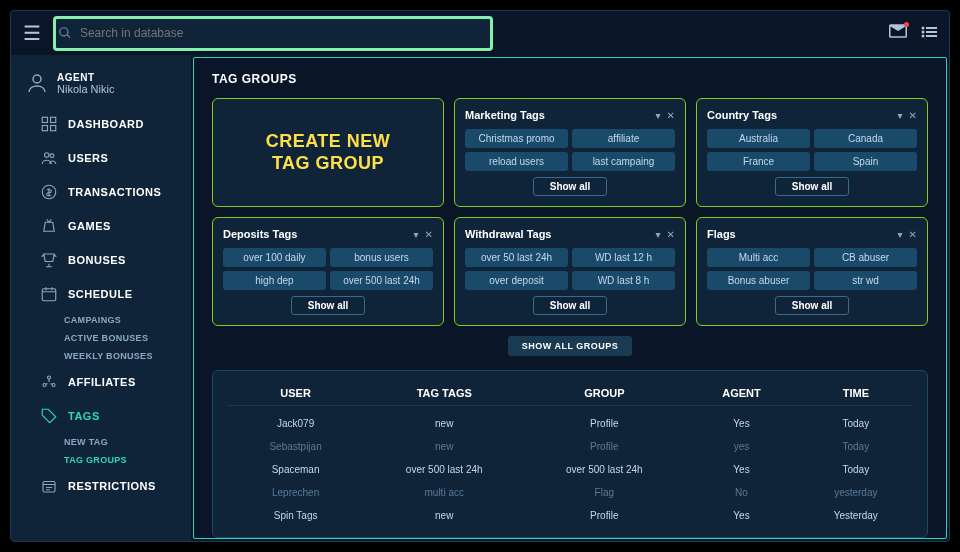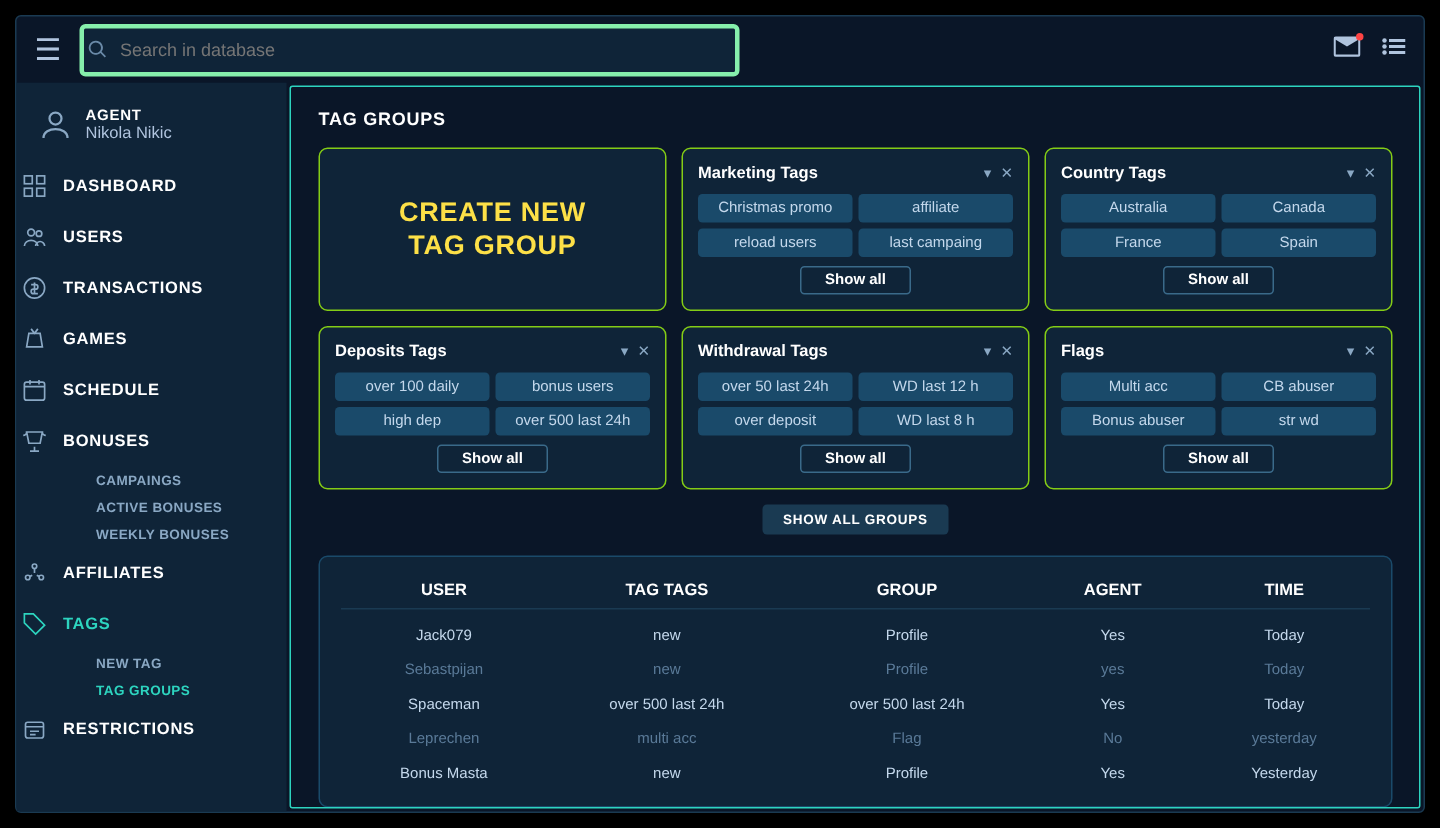--- a/index.html
+++ b/index.html
@@ -16,21 +16,21 @@
 .topbar-right{margin-left:auto;display:flex;align-items:center;gap:14px;color:#b0c4de}
 .mail{position:relative}
 .mail-dot{position:absolute;top:-2px;right:-2px;width:5px;height:5px;background:#ff4444;border-radius:50%}
 .body{flex:1;display:flex;overflow:hidden}
 .sidebar{width:180px;background:#0f2438;padding:12px 0;overflow-y:auto}
 .agent{display:flex;align-items:center;gap:8px;padding:4px 14px 12px}
 .agent-icon{width:24px;height:24px}
 .agent-info{display:flex;flex-direction:column}
 .agent-lbl{color:#fff;font-size:10px;font-weight:700;letter-spacing:.5px}
 .agent-name{color:#b0c4de;font-size:11px}
-.nav-item{display:flex;align-items:center;gap:10px;padding:8px 3px;color:#fff;font-size:11px;font-weight:700;letter-spacing:.5px;cursor:pointer}
+.nav-item{display:flex;align-items:center;gap:10px;padding:8px 29px;color:#fff;font-size:11px;font-weight:700;letter-spacing:.5px;cursor:pointer}
 .nav-item.active{color:#2dd4bf}
 .nav-item svg{width:18px;height:18px;stroke:#8aa8c4;fill:none;stroke-width:1.5}
 .nav-item.active svg{stroke:#2dd4bf}
 .nav-sub{padding:4px 14px 4px 53px;color:#8aa8c4;font-size:9px;font-weight:700;letter-spacing:.3px;cursor:pointer}
 .nav-sub.active{color:#2dd4bf}
 .main{flex:1;padding:14px 18px;overflow-y:auto;border:1px solid #2dd4bf;border-radius:2px;margin:2px}
 .page-title{color:#fff;font-size:12px;font-weight:700;letter-spacing:.5px;margin-bottom:12px}
 .cards{display:grid;grid-template-columns:repeat(3,1fr);gap:10px;margin-bottom:10px}
 .card{background:#0f2438;border:1px solid #84cc16;border-radius:6px;padding:10px}
 .create-card{display:flex;align-items:center;justify-content:center;text-align:center;min-height:98px}
@@ -119,30 +119,30 @@
             <span>TRANSACTIONS</span>
           </div>
           <div class="nav-item">
             <svg viewBox="0 0 24 24">
               <path d="M9 3l3 4 3-4M7 7h10l2 12H5z"></path>
             </svg>
             <span>GAMES</span>
           </div>
           <div class="nav-item">
             <svg viewBox="0 0 24 24">
+              <path d="M8 21h8M12 17v4M5 4h14l-2 10H7zM5 4a3 3 0 01-3 3M19 4a3 3 0 003 3"></path>
+            </svg>
+            <span>BONUSES</span>
+          </div>
+          <div class="nav-item">
+            <svg viewBox="0 0 24 24">
               <rect x="3" y="5" width="18" height="16" rx="2"></rect>
               <path d="M3 9h18M8 3v4M16 3v4"></path>
             </svg>
             <span>SCHEDULE</span>
-          </div>
-          <div class="nav-item">
-            <svg viewBox="0 0 24 24">
-              <path d="M8 21h8M12 17v4M5 4h14l-2 10H7zM5 4a3 3 0 01-3 3M19 4a3 3 0 003 3"></path>
-            </svg>
-            <span>BONUSES</span>
           </div>
           <div class="nav-sub">CAMPAINGS</div>
           <div class="nav-sub">ACTIVE BONUSES</div>
           <div class="nav-sub">WEEKLY BONUSES</div>
           <div class="nav-item">
             <svg viewBox="0 0 24 24">
               <circle cx="12" cy="6" r="2"></circle>
               <circle cx="6" cy="16" r="2"></circle>
               <circle cx="18" cy="16" r="2"></circle>
               <path d="M12 8v4M10 14l-2 1M14 14l2 1"></path>
@@ -286,21 +286,21 @@
               <div>Today</div>
             </div>
             <div class="trow muted">
               <div>Leprechen</div>
               <div>multi acc</div>
               <div>Flag</div>
               <div>No</div>
               <div>yesterday</div>
             </div>
             <div class="trow">
-              <div>Bonus Masta</div>
+              <div>Spin Tags</div>
               <div>new</div>
               <div>Profile</div>
               <div>Yes</div>
               <div>Yesterday</div>
             </div>
           </div>
       </div>
     </div>
   </div>
 </div>

